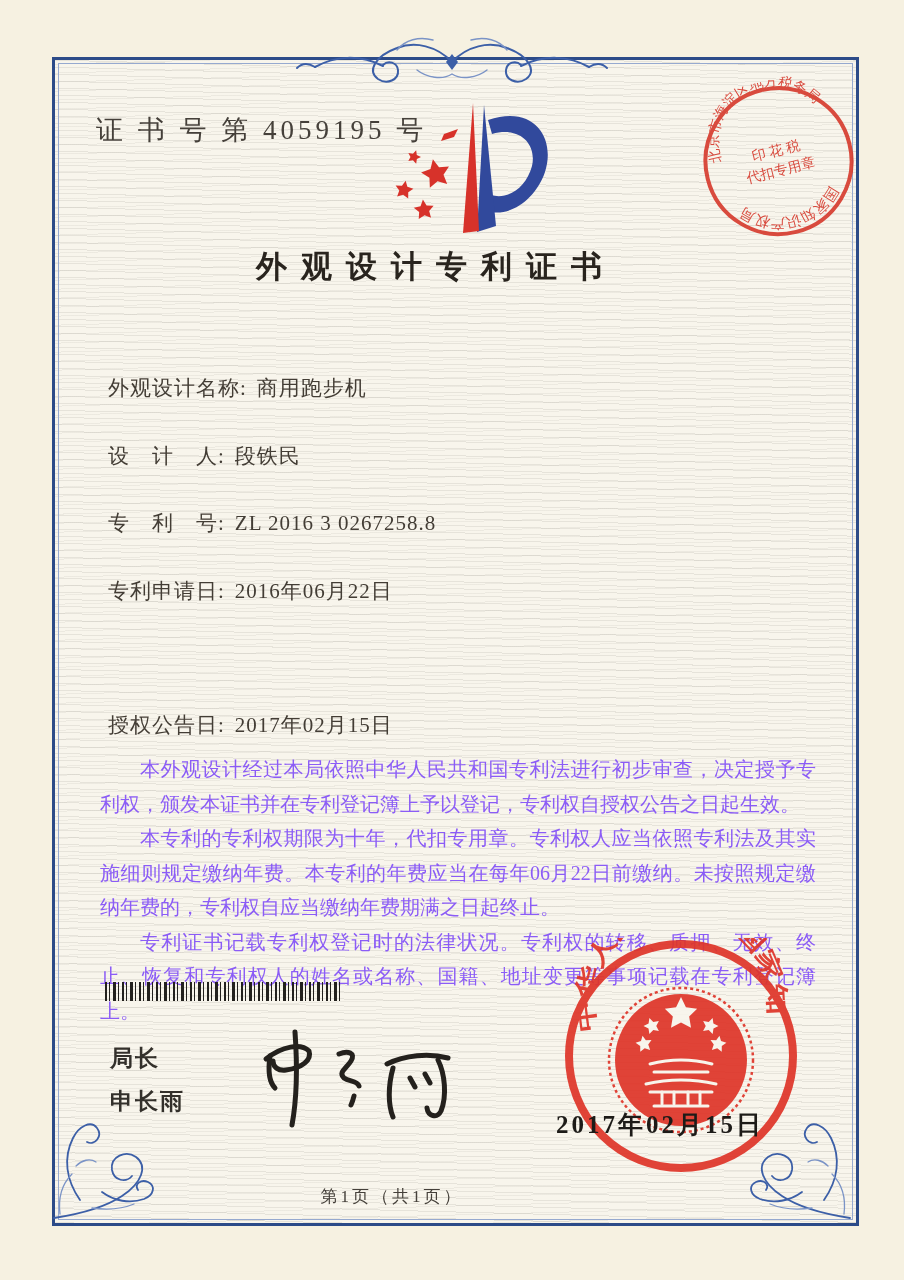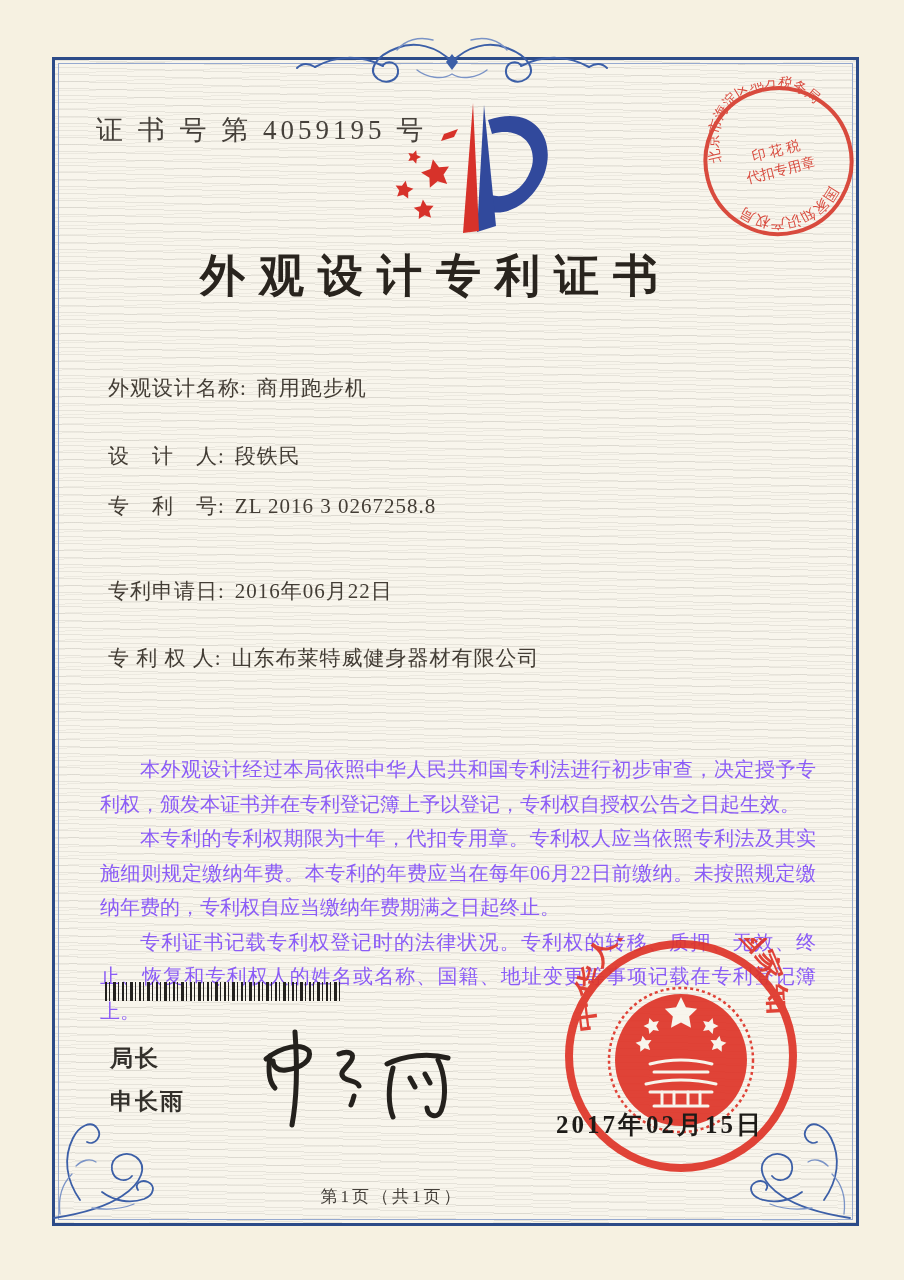--- a/index.html
+++ b/index.html
@@ -29,28 +29,28 @@
   .ornament svg{display:block;}
 
   
   .cert-no{
     position:absolute;left:96px;top:112px;
     font-size:27px;letter-spacing:4px;color:#45403a;
   }
   .logo{position:absolute;left:384px;top:100px;}
   .title{
     position:absolute;left:0;top:246px;width:872px;text-align:center;
-    font-size:45px;font-weight:bold;letter-spacing:14px;color:#29241e;
+    font-size:31px;font-weight:bold;letter-spacing:14px;color:#29241e;
   }
   .field{
     position:absolute;left:108px;font-size:21px;color:#433d35;letter-spacing:1px;
     white-space:nowrap;
   }
   .field .value{margin-left:10px;}
-  .f0{top:374px;} .f1{top:442px;} .f2{top:492px;}
+  .f0{top:374px;} .f1{top:442px;} .f2{top:509px;}
   .f3{top:577px;} .f4{top:644px;} .f5{top:711px;}
 
   .body-text{
     position:absolute;left:100px;top:752px;width:716px;
     font-size:20px;line-height:34.5px;color:#8b5cf6;text-align:justify;
   }
   .body-text p{margin:0;text-indent:2em;}
 
   .barcode{
     position:absolute;left:105px;top:982px;width:238px;height:19px;
@@ -185,22 +185,22 @@
   </div>
   <div class="field f0">
     <span class="label">外观设计名称:</span><span class="value">商用跑步机</span>
   </div>
   <div class="field f2">
     <span class="label">专　利　号:</span><span class="value">ZL 2016 3 0267258.8</span>
   </div>
   <div class="field f3">
     <span class="label">专利申请日:</span><span class="value">2016年06月22日</span>
   </div>
-  <div class="field f4">
-    <span class="label">专 利 权 人:</span><span class="value">山东布莱特威健身器材有限公司</span>
+  <div class="field f5">
+    <span class="label">授权公告日:</span><span class="value">2017年02月15日</span>
   </div>
 
   <div class="body-text">
     <p>本外观设计经过本局依照中华人民共和国专利法进行初步审查，决定授予专利权，颁发本证书并在专利登记簿上予以登记，专利权自授权公告之日起生效。</p>
     <p>本专利的专利权期限为十年，代扣专用章。专利权人应当依照专利法及其实施细则规定缴纳年费。本专利的年费应当在每年06月22日前缴纳。未按照规定缴纳年费的，专利权自应当缴纳年费期满之日起终止。</p>
     <p>专利证书记载专利权登记时的法律状况。专利权的转移、质押、无效、终止、恢复和专利权人的姓名或名称、国籍、地址变更等事项记载在专利登记簿上。</p>
   </div>
 
   <div class="barcode"></div>
 

